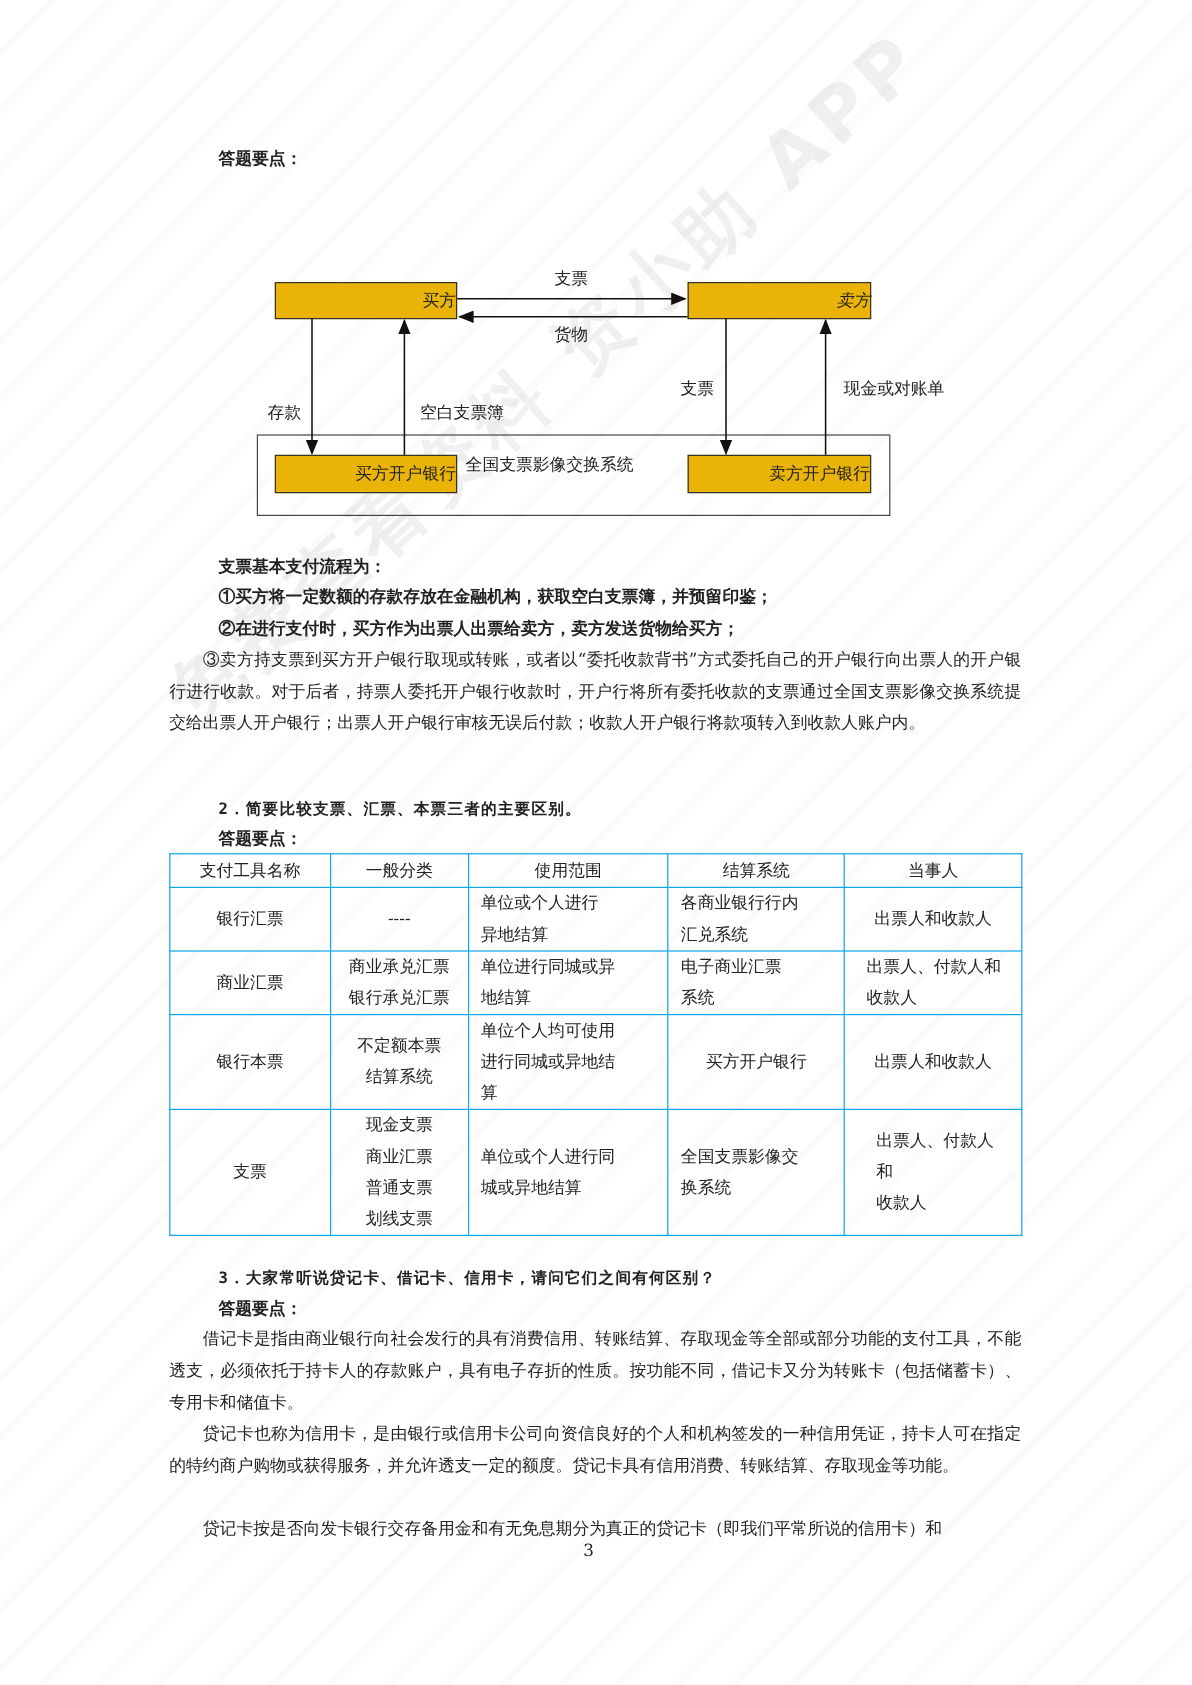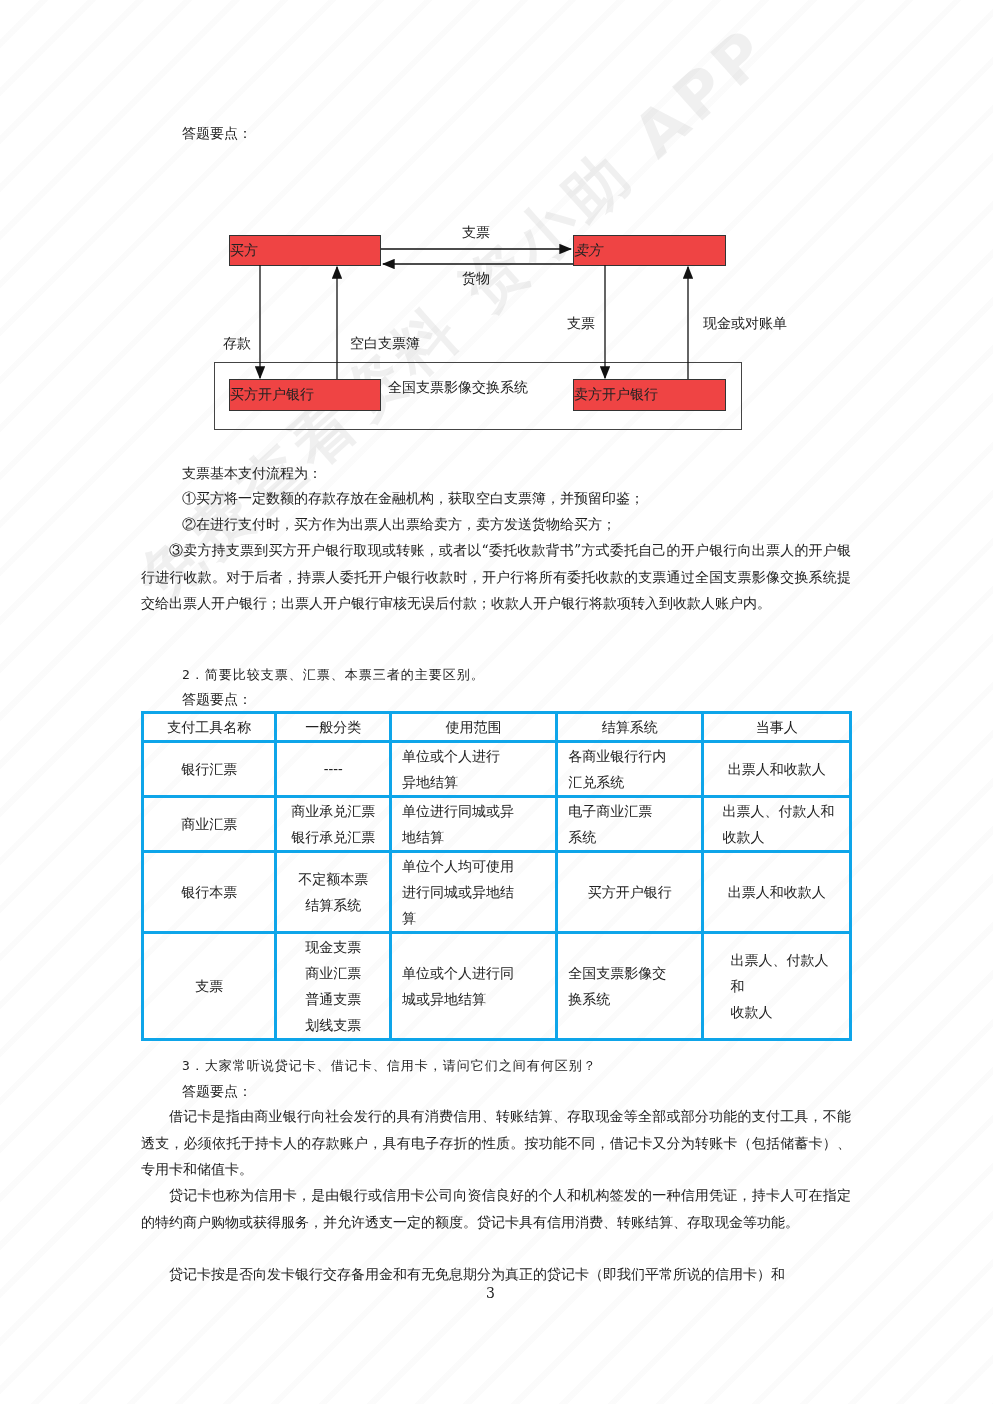--- a/index.html
+++ b/index.html
@@ -6,34 +6,34 @@
   body { width:993px; height:1404px; position:relative; overflow:hidden;
          font-family:"DejaVu Serif","Liberation Serif",serif; color:#222; }
   .page { position:absolute; left:0; top:0; width:993px; height:1404px; }
   .watermark { position:absolute; left:120px; top:560px; width:900px;
                transform:rotate(-42deg); transform-origin:left top;
                font-family:"DejaVu Sans","Liberation Sans",sans-serif;
                font-size:62px; font-weight:bold; color:rgba(170,170,170,0.18);
                letter-spacing:6px; white-space:nowrap; pointer-events:none; }
   .wm-stripes { position:absolute; left:0; top:0; width:993px; height:1404px; pointer-events:none;
                 background:repeating-linear-gradient(135deg, rgba(0,0,0,0) 0 28px, rgba(200,200,200,0.07) 28px 34px); }
-  .txt { position:absolute; font-size:14px; line-height:26px; white-space:nowrap; }
+  .txt { position:absolute; font-size:14px; line-height:26px; white-space:nowrap;font-weight:bold; }
   .para { position:absolute; left:141px; width:710px; font-size:14px; line-height:26.5px;
           text-indent:28px; text-align:justify; }
   .qtitle { font-family:"DejaVu Sans Mono","Liberation Mono",monospace; font-size:13px; letter-spacing:1px; }
   
   .diag { position:absolute; left:210px; top:215px; width:540px; height:220px; }
-  .box { position:absolute; border:1px solid #333; background:#ef4444; font-size:14px;
-         display:flex; align-items:center; justify-content:flex-start; }
+  .box { position:absolute; border:1px solid #333; background:#eab308; font-size:14px;
+         display:flex; align-items:center; justify-content:flex-end; }
   .outer { position:absolute; border:1px solid #444; }
   .lbl { position:absolute; font-size:14px; white-space:nowrap; }
   
   table.cmp { position:absolute; left:141px; top:711px; width:711px; border-collapse:collapse;
               font-size:14px; }
-  table.cmp td { border:3px solid #0ea5e9; padding:0 10px; line-height:26px; vertical-align:middle; }
+  table.cmp td { border:1px solid #0ea5e9; padding:0 10px; line-height:26px; vertical-align:middle; }
   td.c { text-align:center; }
   td.l { text-align:left; padding-left:26px; }
   .cell-line { display:block; }
   .pageno { position:absolute; left:486px; top:1285px; font-size:14px; }
 </style>
 </head>
 <body>
 
 <div class="page">
 

